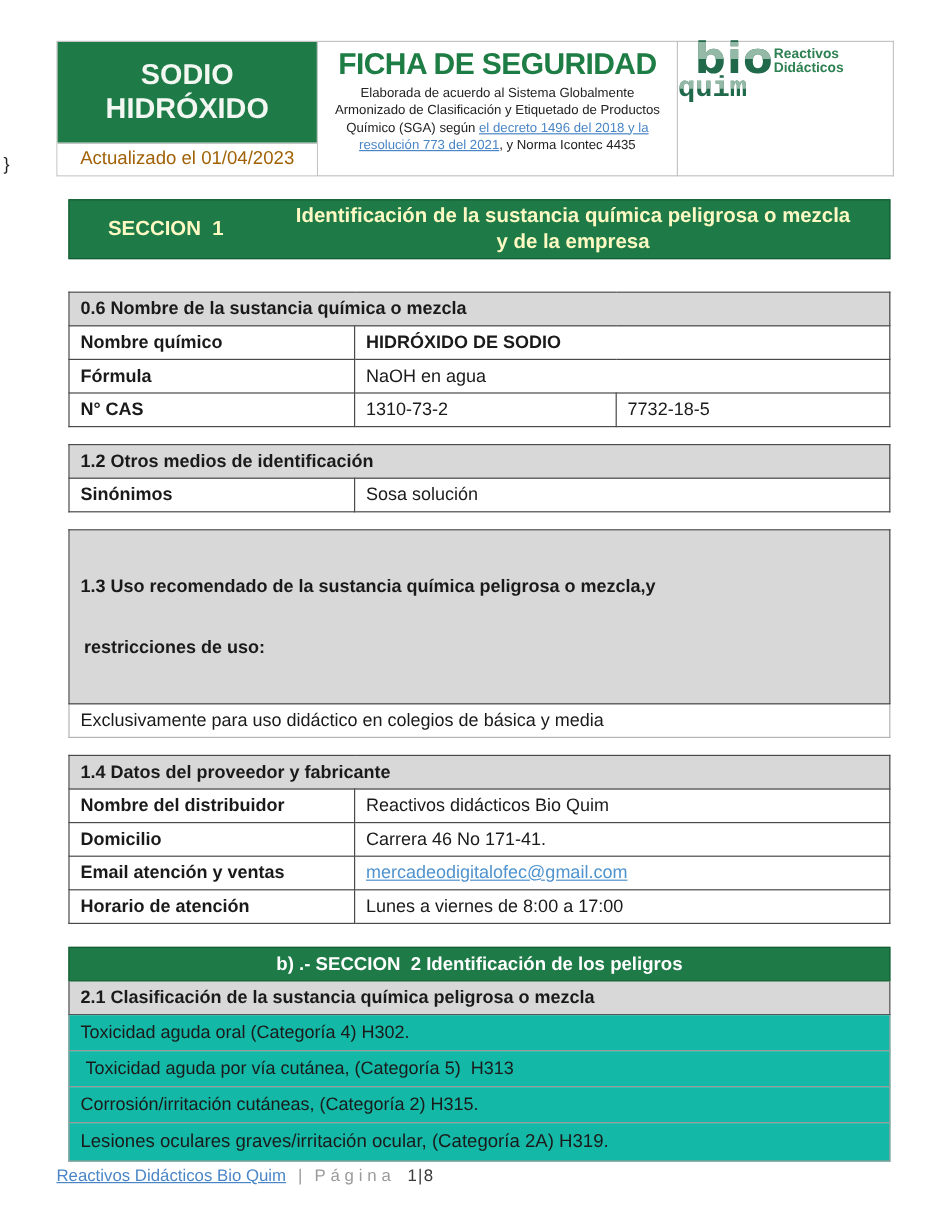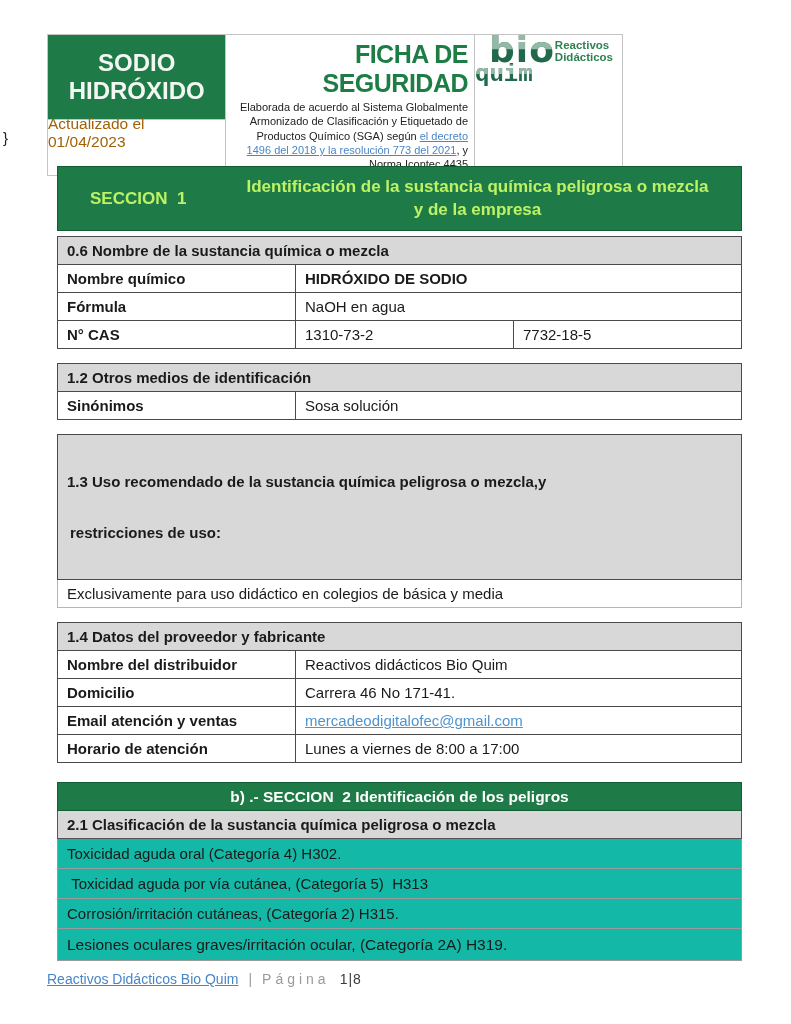--- a/index.html
+++ b/index.html
@@ -1,45 +1,45 @@
 <!DOCTYPE html>
 <html><head>
 <meta charset="utf-8">
 <style>
   * { margin:0; padding:0; box-sizing:border-box; }
   html,body { background:#ffffff; }
   body { font-family:"Liberation Sans", sans-serif; color:#1a1a1a; }
   .page { position:relative; width:791px; height:1024px; background:#fff; overflow:hidden; }
 
   
-  .header-table { position:absolute; left:47px; top:34px; width:576px; display:flex; }
+  .header-table { position:absolute; left:47px; top:34px; width:698px; display:flex; }
   .h-col1 { width:218px; display:flex; flex-direction:column; border:1px solid #c4c4c4; }
   .green-box { height:84px; background:#1e7b47; color:#f2f7f2; display:flex; flex-direction:column;
                align-items:center; justify-content:center; font-weight:bold; font-size:24px; line-height:1.18; text-align:center; }
   .updated-cell { height:27px; display:flex; align-items:center; justify-content:center;
                   font-size:15.5px; background:#fff; border-top:1px solid #c4c4c4; color:#a16207; }
-  .h-col2 { width:300px; border:1px solid #c4c4c4; border-left:none; padding:5px 6px 4px; text-align:right; background:#fff; }
+  .h-col2 { width:300px; border:1px solid #c4c4c4; border-left:none; padding:5px 6px 4px; text-align:center; background:#fff; }
   .ficha-title { color:#1e7c45; font-weight:bold; font-size:25px; letter-spacing:-0.5px; margin-bottom:2px; }
   .subtitle { font-size:11px; line-height:1.3; color:#222; }
   .subtitle a { color:#4a86c6; text-decoration:underline; }
   .h-col3 { width:180px; border:1px solid #c4c4c4; border-left:none; background:#fff;
             display:flex; flex-direction:row; justify-content:center; padding-top:0; }
   .logo-stack { position:relative; font-family:"DejaVu Sans", sans-serif; font-weight:900; line-height:0.82; }
   .logo-dark { color:#20694a; }
   .logo-light { position:absolute; left:0; top:0; color:#94b9a7; clip-path:inset(0 0 52% 0); }
   .logo-bio { font-size:36px; margin-left:14px; letter-spacing:1px; }
   .logo-quim { font-size:24px; letter-spacing:0; margin-top:0;font-family:Liberation Mono, monospace; }
   .logo-tagline { font-size:11.5px; font-weight:bold; color:#2e8152; margin-top:4px; }
 
   .brace { position:absolute; left:3px; top:129px; font-size:15px; color:#222; }
 
   
   .content { position:absolute; left:57px; top:166px; width:685px; }
 
-  .sec-bar { background:#1e7b47; border:1px solid #145c34; color:#bef264; display:flex; align-items:center; height:65px; margin-bottom:5px; }
+  .sec-bar { background:#1e7b47; border:1px solid #145c34; color:#fef9c3; display:flex; align-items:center; height:50px; margin-bottom:27px; }
   .sec-label { font-weight:bold; font-size:17px; padding-left:32px; width:170px; white-space:pre; }
   .sec-title { flex:1; text-align:center; font-weight:bold; font-size:17px; line-height:1.3; padding-right:14px; }
 
   table.data { width:100%; border-collapse:collapse; margin-bottom:14px; font-size:15px; table-layout:fixed; }
   table.data td { border:1px solid #4a4a4a; padding:4px 9px; height:28px; vertical-align:middle; white-space:pre-wrap; }
   td.hdr { background:#d8d8d8; font-weight:bold; }
   td.lbl { font-weight:bold; }
   col.c-label { width:238px; }
   .bold { font-weight:bold; }
   a.email-link { color:#4f93ce; text-decoration:underline; }

